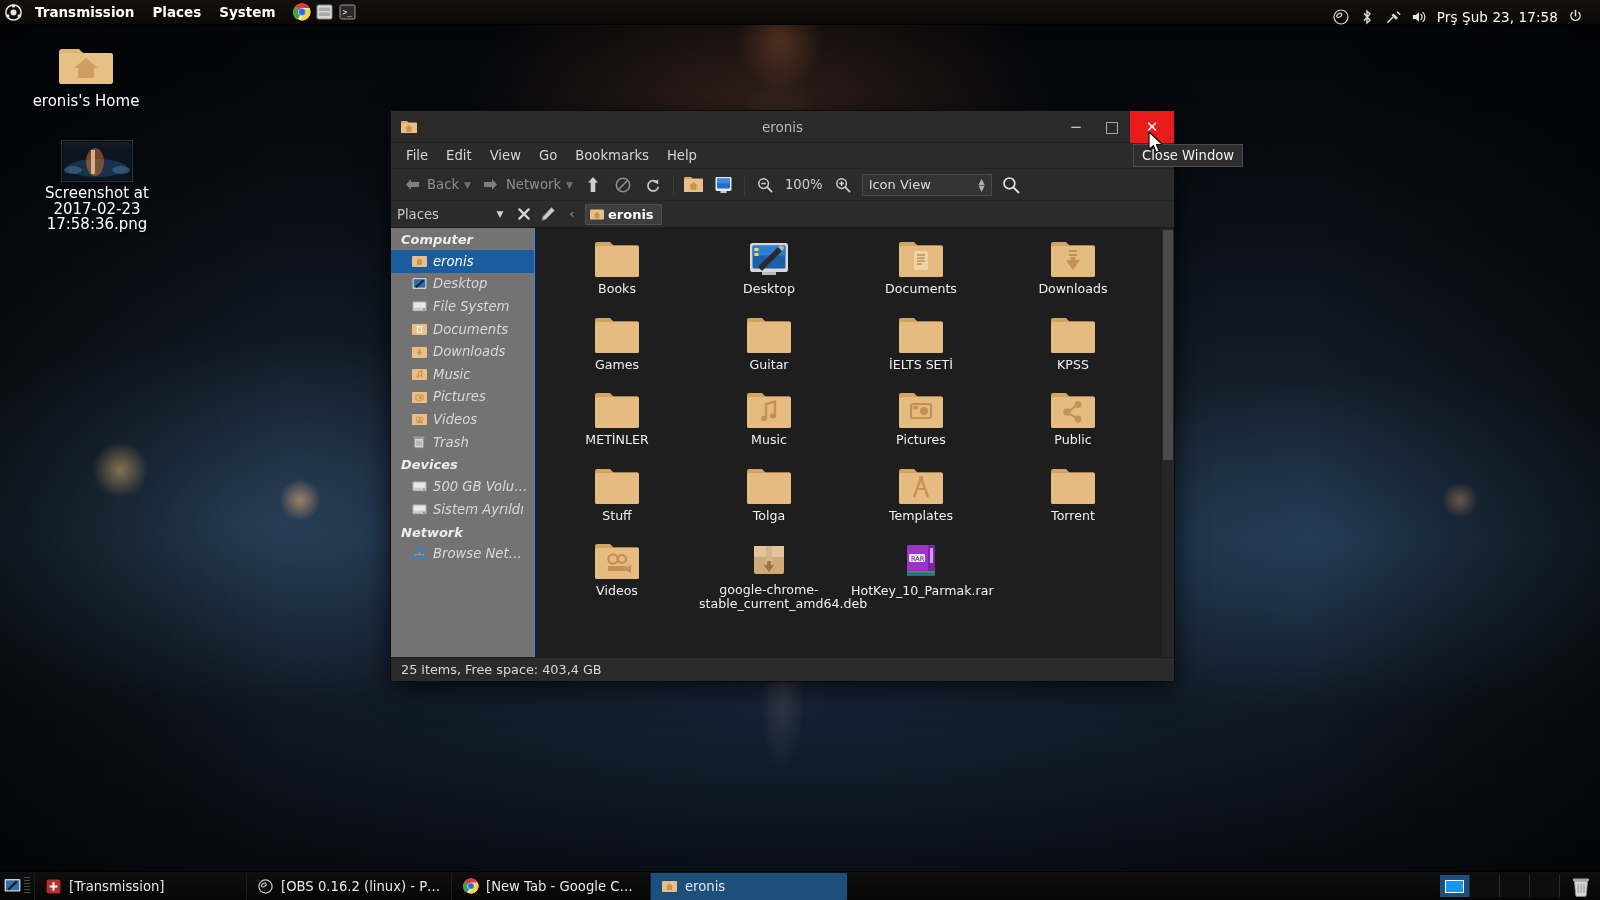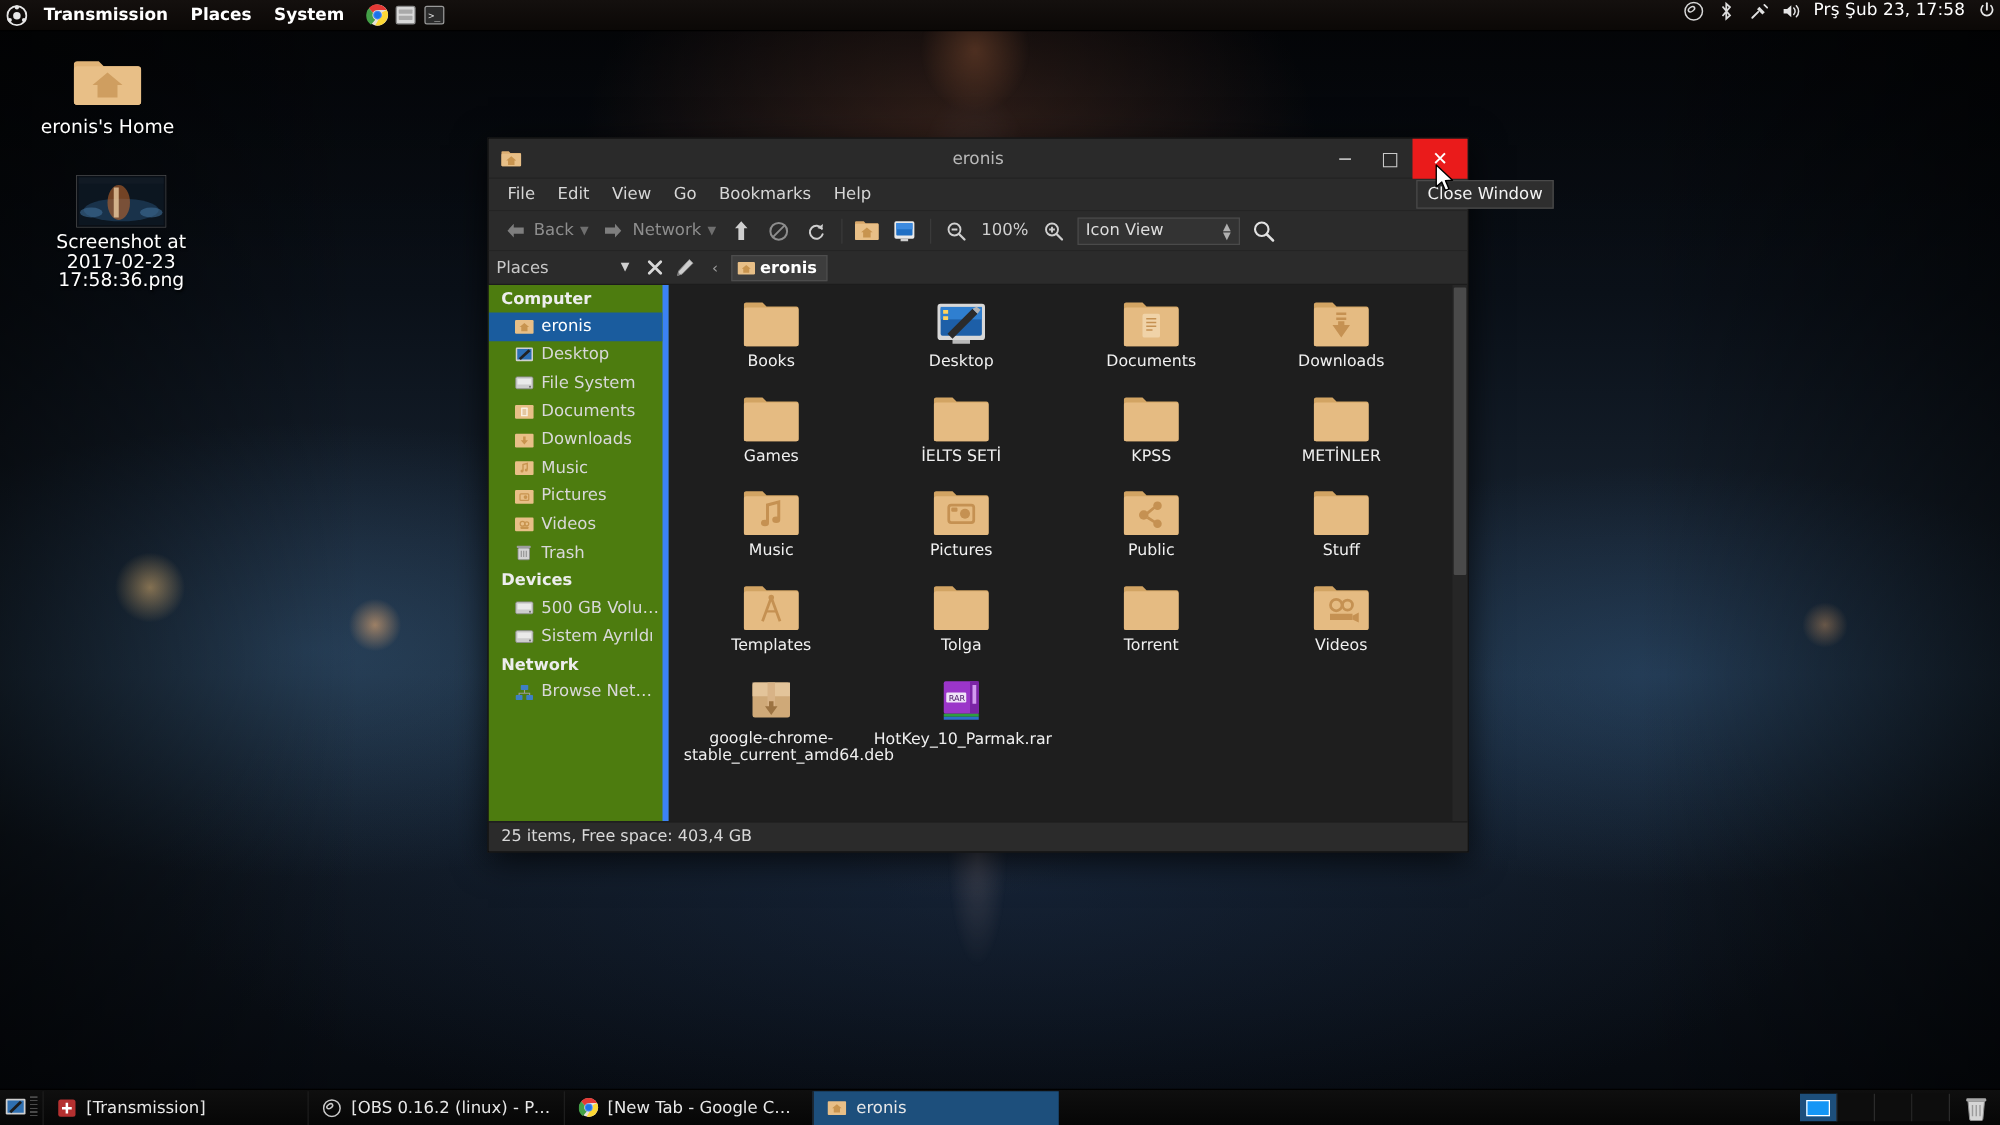--- a/index.html
+++ b/index.html
@@ -50,22 +50,22 @@
   }
   .tp-logo{ width:26px; height:25px; display:flex; align-items:center; justify-content:center;}
   .tp-menu{
     padding:0 9px; height:25px; line-height:25px;
     font-weight:bold; font-size:13.5px; color:#fff; cursor:default;
     font-family:"DejaVu Sans", sans-serif;
   }
   .tp-launchers{ display:flex; align-items:center; gap:3px; margin-left:7px;}
   .tp-launch{ width:20px;height:20px; display:flex;align-items:center;justify-content:center;}
   #tray{
-    position:absolute; right:2px; top:0; height:25px;
-    display:flex; align-items:flex-start; gap:9px; font-size:13px; color:#fff;
+    position:absolute; right:16px; top:0; height:25px;
+    display:flex; align-items:flex-end; gap:9px; font-size:13px; color:#fff;
   }
   .tray-ico{ width:17px;height:17px;display:flex;align-items:center;justify-content:center;}
   #clock{ font-size:13.5px; color:#fff; letter-spacing:.1px;}
 
   
   .desk-icon{ position:absolute; width:136px; text-align:center; color:#fff;
     font-size:15px; line-height:15.5px; text-shadow:1px 1px 2px #000; }
   .desk-icon .lbl{ margin-top:4px; word-wrap:break-word; }
 
   
@@ -111,21 +111,21 @@
   #pathbar{ height:27px; background:#2b2b2b; display:flex; align-items:center; padding-left:6px; gap:2px;
     border-bottom:1px solid #1c1c1c;}
   #places-label{ color:#c8c8c8; font-size:13.2px; width:90px;}
   .pb-btn{ width:22px;height:22px; display:flex;align-items:center;justify-content:center; color:#cfcfcf; font-size:12px;}
   .crumb{
     display:flex; align-items:center; gap:4px; height:21px; padding:0 7px 0 4px;
     background:#3d3d3d; border:1px solid #4d4d4d; color:#fff; font-size:13px; font-weight:bold;
   }
 
   #body-row{ flex:1; display:flex; min-height:0; }
-  #sidebar{ width:144px; background:#4d7c0f; overflow:hidden; border-right:5px solid #3b82f6;}
+  #sidebar{ width:144px; background:#737373; overflow:hidden; border-right:1px solid #3b82f6;font-style:italic;}
   .side-head{ color:#ededed; font-weight:bold; font-size:13px; padding:4px 0 3px 10px;}
   .side-item{ display:flex; align-items:center; gap:6px; height:22.6px; padding-left:20px; color:#d8d8d8; font-size:13.2px;}
   .side-item.sel{ background:#1a5c9e; color:#fff;}
   .side-ico{ width:16px;height:16px;display:flex;align-items:center;justify-content:center;flex:0 0 16px;}
   .side-item .s-lbl{ white-space:nowrap; overflow:hidden; text-overflow:ellipsis;}
 
   #icon-view{ flex:1; background:#1e1e1e; position:relative; overflow:hidden;}
   #grid{
     display:grid; grid-template-columns:repeat(4,152px);
     padding:6px 0 0 6px; column-gap:0; row-gap:0;
@@ -617,20 +617,29 @@
             </div>
             <div class="nm">Games</div>
           </div>
         <div class="fi">
             <div class="ic">
               <svg width="44" height="40" viewBox="0 0 44 40">
                 <path d="M2 3h13l3.2 3.2H42a2 2 0 0 1 2 2V36a2 2 0 0 1-2 2H2a2 2 0 0 1-2-2V5a2 2 0 0 1 2-2z" fill="#d2a463"></path>
                 <rect x="0" y="7" width="44" height="31" rx="2" fill="#e5bb82"></rect>
               </svg>
             </div>
+            <div class="nm">Guitar</div>
+          </div>
+        <div class="fi">
+            <div class="ic">
+              <svg width="44" height="40" viewBox="0 0 44 40">
+                <path d="M2 3h13l3.2 3.2H42a2 2 0 0 1 2 2V36a2 2 0 0 1-2 2H2a2 2 0 0 1-2-2V5a2 2 0 0 1 2-2z" fill="#d2a463"></path>
+                <rect x="0" y="7" width="44" height="31" rx="2" fill="#e5bb82"></rect>
+              </svg>
+            </div>
             <div class="nm">İELTS SETİ</div>
           </div>
 
         <div class="fi">
             <div class="ic">
               <svg width="44" height="40" viewBox="0 0 44 40">
                 <path d="M2 3h13l3.2 3.2H42a2 2 0 0 1 2 2V36a2 2 0 0 1-2 2H2a2 2 0 0 1-2-2V5a2 2 0 0 1 2-2z" fill="#d2a463"></path>
                 <rect x="0" y="7" width="44" height="31" rx="2" fill="#e5bb82"></rect>
               </svg>
             </div>
@@ -690,35 +699,35 @@
                 <rect x="0" y="7" width="44" height="31" rx="2" fill="#e5bb82"></rect>
               </svg>
             </div>
             <div class="nm">Stuff</div>
           </div>
         <div class="fi">
             <div class="ic">
               <svg width="44" height="40" viewBox="0 0 44 40">
                 <path d="M2 3h13l3.2 3.2H42a2 2 0 0 1 2 2V36a2 2 0 0 1-2 2H2a2 2 0 0 1-2-2V5a2 2 0 0 1 2-2z" fill="#d2a463"></path>
                 <rect x="0" y="7" width="44" height="31" rx="2" fill="#e5bb82"></rect>
+              </svg>
+            </div>
+            <div class="nm">Tolga</div>
+          </div>
+        <div class="fi">
+            <div class="ic">
+              <svg width="44" height="40" viewBox="0 0 44 40">
+                <path d="M2 3h13l3.2 3.2H42a2 2 0 0 1 2 2V36a2 2 0 0 1-2 2H2a2 2 0 0 1-2-2V5a2 2 0 0 1 2-2z" fill="#d2a463"></path>
+                <rect x="0" y="7" width="44" height="31" rx="2" fill="#e5bb82"></rect>
                 <path d="M22 12 15 31M22 12l7 19" stroke="#c59152" stroke-width="2.2" fill="none"></path>
                 <circle cx="22" cy="12" r="2.2" fill="#c59152"></circle>
                 <path d="M18 23h8" stroke="#c59152" stroke-width="1.8"></path>
               </svg>
             </div>
             <div class="nm">Templates</div>
-          </div>
-        <div class="fi">
-            <div class="ic">
-              <svg width="44" height="40" viewBox="0 0 44 40">
-                <path d="M2 3h13l3.2 3.2H42a2 2 0 0 1 2 2V36a2 2 0 0 1-2 2H2a2 2 0 0 1-2-2V5a2 2 0 0 1 2-2z" fill="#d2a463"></path>
-                <rect x="0" y="7" width="44" height="31" rx="2" fill="#e5bb82"></rect>
-              </svg>
-            </div>
-            <div class="nm">Tolga</div>
           </div>
 
         <div class="fi">
             <div class="ic">
               <svg width="44" height="40" viewBox="0 0 44 40">
                 <path d="M2 3h13l3.2 3.2H42a2 2 0 0 1 2 2V36a2 2 0 0 1-2 2H2a2 2 0 0 1-2-2V5a2 2 0 0 1 2-2z" fill="#d2a463"></path>
                 <rect x="0" y="7" width="44" height="31" rx="2" fill="#e5bb82"></rect>
               </svg>
             </div>
             <div class="nm">Torrent</div>

